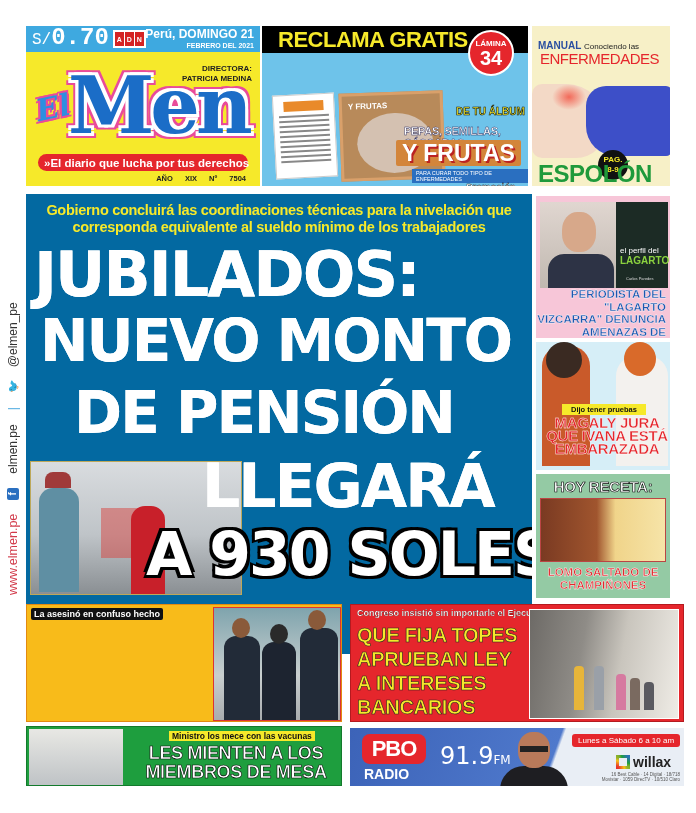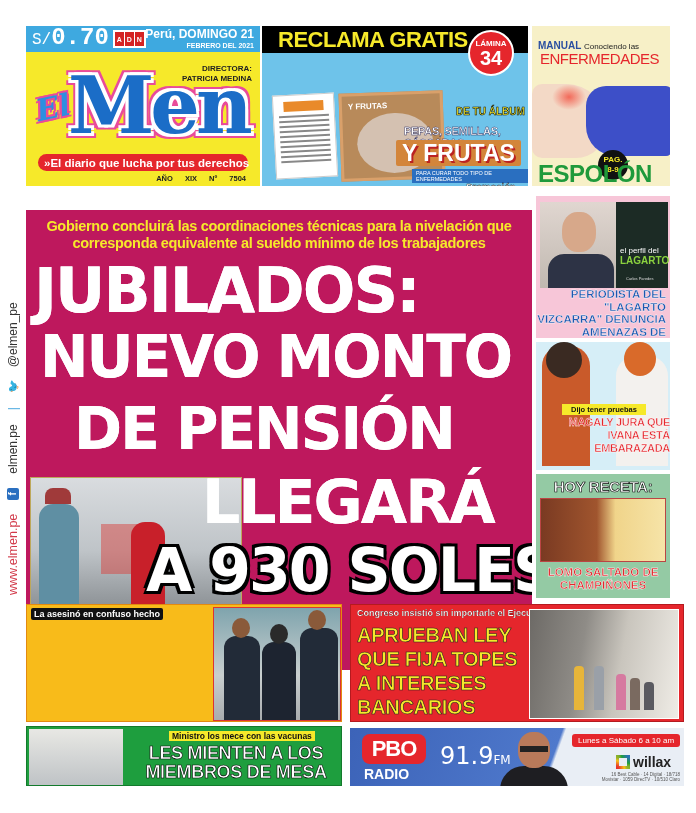--- a/index.html
+++ b/index.html
@@ -49,21 +49,21 @@
 .espo{left:532px;top:26px;width:138px;height:160px;background:#f7f0c7;overflow:hidden}
 .espo .manual{position:absolute;left:6px;top:14px;font-size:10px;color:#2a4fa0;font-weight:bold}
 .espo .manual span{font-size:8px;color:#222;font-weight:normal}
 .espo .enf{position:absolute;left:8px;top:24px;font-size:15px;color:#e5262c;font-weight:normal;letter-spacing:-0.5px}
 .foot{position:absolute;left:0;top:58px;width:74px;height:74px;background:#f3d9c6;border-radius:10px 40px 30px 10px}
 .foot .red{position:absolute;left:20px;top:0;width:34px;height:26px;background:radial-gradient(#f26a5a,transparent 70%)}
 .glove{position:absolute;left:54px;top:60px;width:86px;height:70px;background:#3d4fc8;border-radius:20px 6px 6px 30px}
 .pag{position:absolute;left:66px;top:124px;width:30px;height:30px;border-radius:50%;background:#111;color:#f6e92a;font-size:8px;font-weight:bold;text-align:center;line-height:10px;padding-top:5px}
 .espo-title{position:absolute;left:6px;top:134px;font-size:24px;font-weight:bold;color:#1f9a3b;letter-spacing:-0.5px}
 
-.mainbox{left:26px;top:210px;width:506px;height:460px;background:#be185d;overflow:hidden}
+.mainbox{left:26px;top:194px;width:506px;height:460px;background:#0369a1;overflow:hidden}
 .kicker{position:absolute;left:0;top:8px;width:506px;text-align:center;color:#f6e92a;font-size:14.5px;font-weight:bold;line-height:17px;letter-spacing:-0.3px}
 .hl{position:absolute;color:#fff;font-family:"DejaVu Sans",sans-serif;font-weight:bold;line-height:1;white-space:nowrap;letter-spacing:-2px;text-shadow:0 0 0 #fff}
 .photo-main{position:absolute;left:4px;top:267px;width:212px;height:134px;border:1px solid #bda85a;background:linear-gradient(180deg,#d9dcdf 0%,#bfc4c8 55%,#8a8f93 100%);overflow:hidden}
 .pm-man{position:absolute;left:8px;top:26px;width:40px;height:104px;background:#5f8fa3;border-radius:14px 14px 0 0}
 .pm-cap{position:absolute;left:14px;top:10px;width:26px;height:16px;background:#a03a3a;border-radius:8px 8px 0 0}
 .pm-woman{position:absolute;left:100px;top:44px;width:34px;height:90px;background:#c8202a;border-radius:14px 14px 0 0}
 .pm-door{position:absolute;left:70px;top:46px;width:44px;height:50px;background:#d8433f;opacity:.5}
 
 .lagarto{left:536px;top:196px;width:134px;height:142px;background:#f7c6d8;overflow:hidden}
 .lg-man{position:absolute;left:4px;top:6px;width:78px;height:86px;background:linear-gradient(#e0d6d0,#c0b8b0)}
@@ -73,21 +73,21 @@
 .lg-book .t1{position:absolute;left:4px;top:44px;font-size:8px;color:#fff}
 .lg-book .t2{position:absolute;left:4px;top:53px;font-size:10px;color:#8bd23f;font-weight:bold}
 .lg-book .t3{position:absolute;left:10px;top:74px;font-size:4px;color:#ddd}
 .lg-text{position:absolute;left:0;top:92px;width:134px;text-align:right;padding-right:4px;color:#1b57b0;font-size:11.5px;font-weight:bold;line-height:12.5px;-webkit-text-stroke:0.3px #fff}
 .magaly{left:536px;top:342px;width:134px;height:128px;background:#d6eef7;overflow:hidden}
 .mg-w1{position:absolute;left:6px;top:4px;width:48px;height:120px;background:#c95a2a;border-radius:20px 20px 0 0}
 .mg-w1h{position:absolute;left:10px;top:0;width:36px;height:36px;background:#3a2a22;border-radius:50%}
 .mg-w2{position:absolute;left:80px;top:14px;width:52px;height:110px;background:#f3f1ee;border-radius:20px 20px 0 0}
 .mg-w2h{position:absolute;left:88px;top:0;width:32px;height:34px;background:#d96a2a;border-radius:50%}
 .mg-kick{position:absolute;left:26px;top:62px;background:#f6e92a;color:#111;font-size:7.5px;font-weight:bold;padding:1px 9px}
-.mg-text{position:absolute;left:8px;top:74px;width:126px;text-align:right;color:#e5262c;font-size:11px;font-weight:bold;line-height:13px;-webkit-text-stroke:0.4px #fff;letter-spacing:-0.3px}
+.mg-text{position:absolute;left:8px;top:74px;width:126px;text-align:center;color:#e5262c;font-size:15px;font-weight:bold;line-height:13px;-webkit-text-stroke:0.4px #fff;letter-spacing:-0.3px}
 .receta{left:536px;top:474px;width:134px;height:124px;background:#94caa4;overflow:hidden}
 .rc-title{position:absolute;left:0;top:4px;width:134px;text-align:center;color:#fff;font-size:15px;font-weight:bold;-webkit-text-stroke:0.6px #000;letter-spacing:-0.3px}
 .rc-img{position:absolute;left:4px;top:24px;width:126px;height:64px;background:linear-gradient(90deg,#7a3a22 0%,#a0552e 45%,#f0d48a 60%,#f6e4a8 100%);border:1px solid #b44}
 .rc-text{position:absolute;left:0;top:92px;width:134px;text-align:center;color:#e5262c;font-size:11.5px;font-weight:bold;line-height:12.5px;-webkit-text-stroke:0.4px #fff}
 
 .venez{left:26px;top:604px;width:316px;height:118px;background:#f8bb1a;border:1px solid #e38a10;overflow:hidden}
 .vz-kick{position:absolute;left:4px;top:3px;background:#111;color:#fff;font-size:9px;font-weight:bold;padding:1px 3px;border-radius:2px}
 .vz-text{position:absolute;left:4px;top:18px;color:#1b6dc7;font-size:20px;font-weight:bold;line-height:22px;-webkit-text-stroke:0.6px #fff;letter-spacing:-0.5px;z-index:2}
 .vz-photo{position:absolute;left:186px;top:2px;width:128px;height:114px;background:linear-gradient(#7fa4ad,#c9cfcf 60%,#a9acae);border:1px solid #d33}
 .cop{position:absolute;bottom:0;background:#222b38;border-radius:12px 12px 0 0}
@@ -261,22 +261,22 @@
 <div class="abs aprueban">
   <div class="ap-kick">Congreso insistió sin importarle el Ejecutivo</div>
   <div class="ap-photo">
     <div class="person" style="left:44px;background:#e7b53a"></div>
     <div class="person" style="left:64px;background:#9aa0a8"></div>
     <div class="person" style="left:86px;height:36px;background:#d67aa0"></div>
     <div class="person" style="left:100px;height:32px;background:#7a6a60"></div>
     <div class="person" style="left:114px;height:28px;background:#5a5a60"></div>
   </div>
   <div class="ap-text">
+    <div>QUE FIJA TOPES</div>
     <div>APRUEBAN LEY</div>
-    <div>QUE FIJA TOPES</div>
     <div>A INTERESES</div>
     <div>BANCARIOS</div>
   </div>
 </div>
 
 <div class="abs mesa">
   <div class="ms-photo"></div>
   <div class="ms-kick">Ministro los mece con las vacunas</div>
   <div class="ms-text">
     <div>LES MIENTEN A LOS</div>

